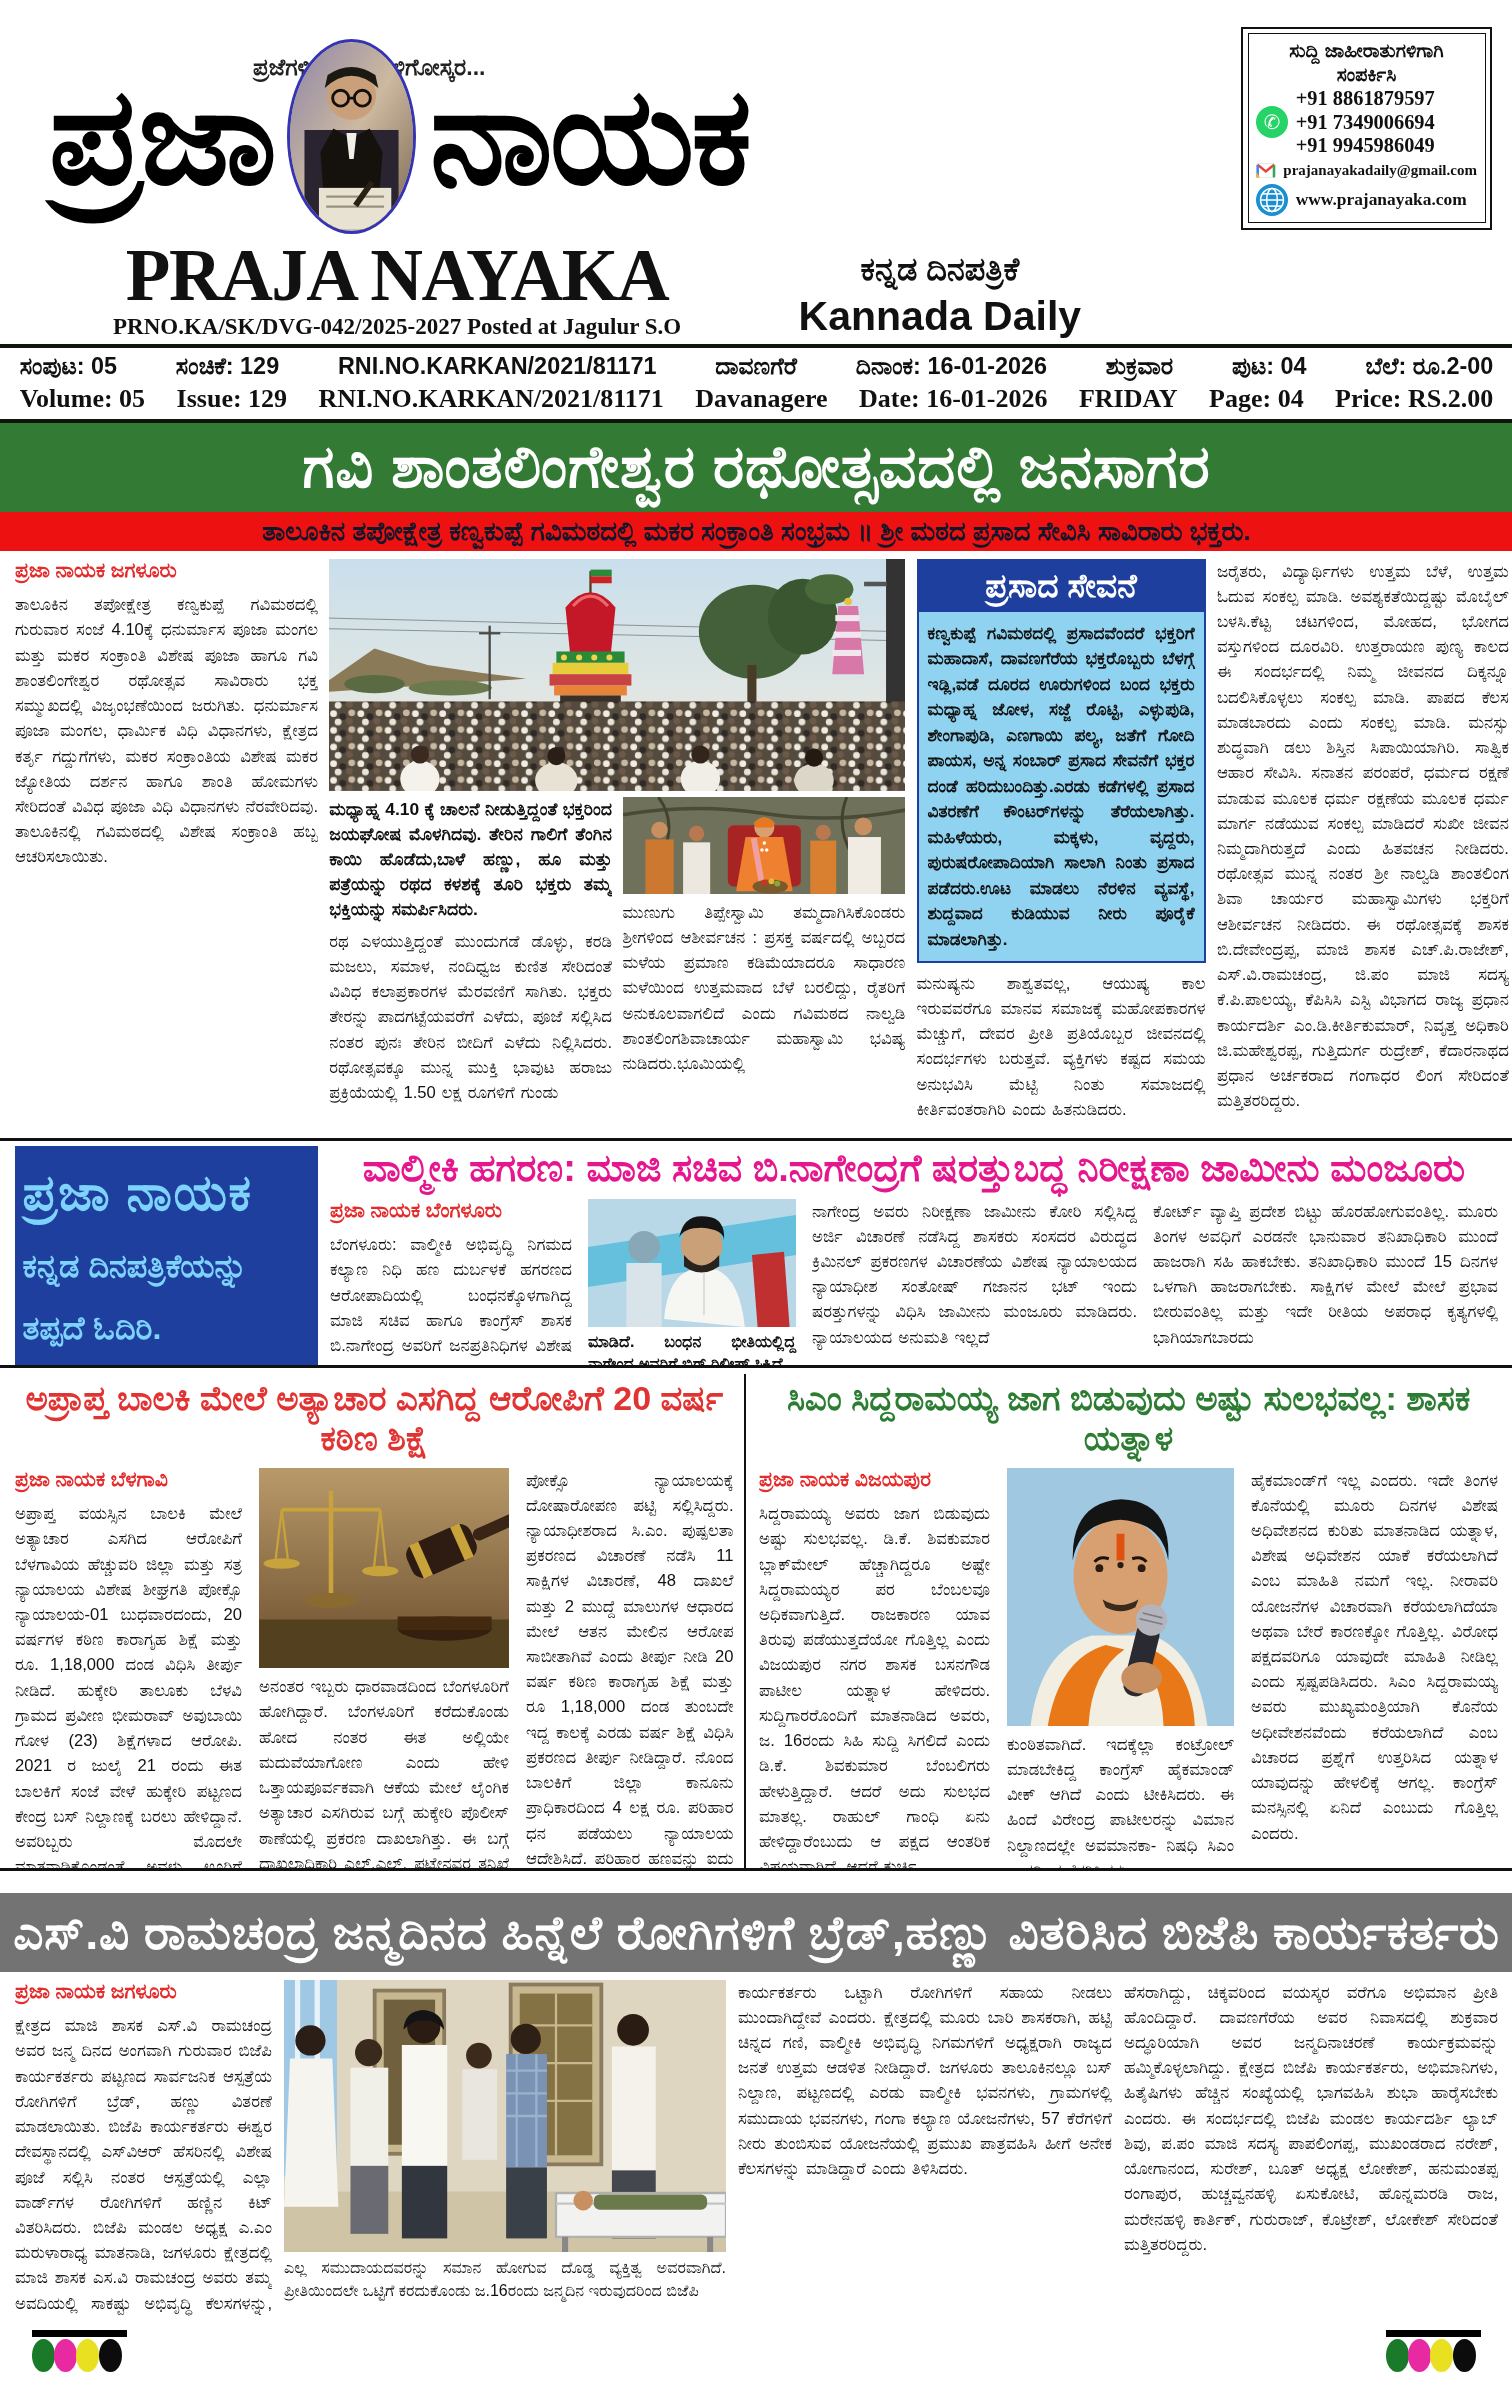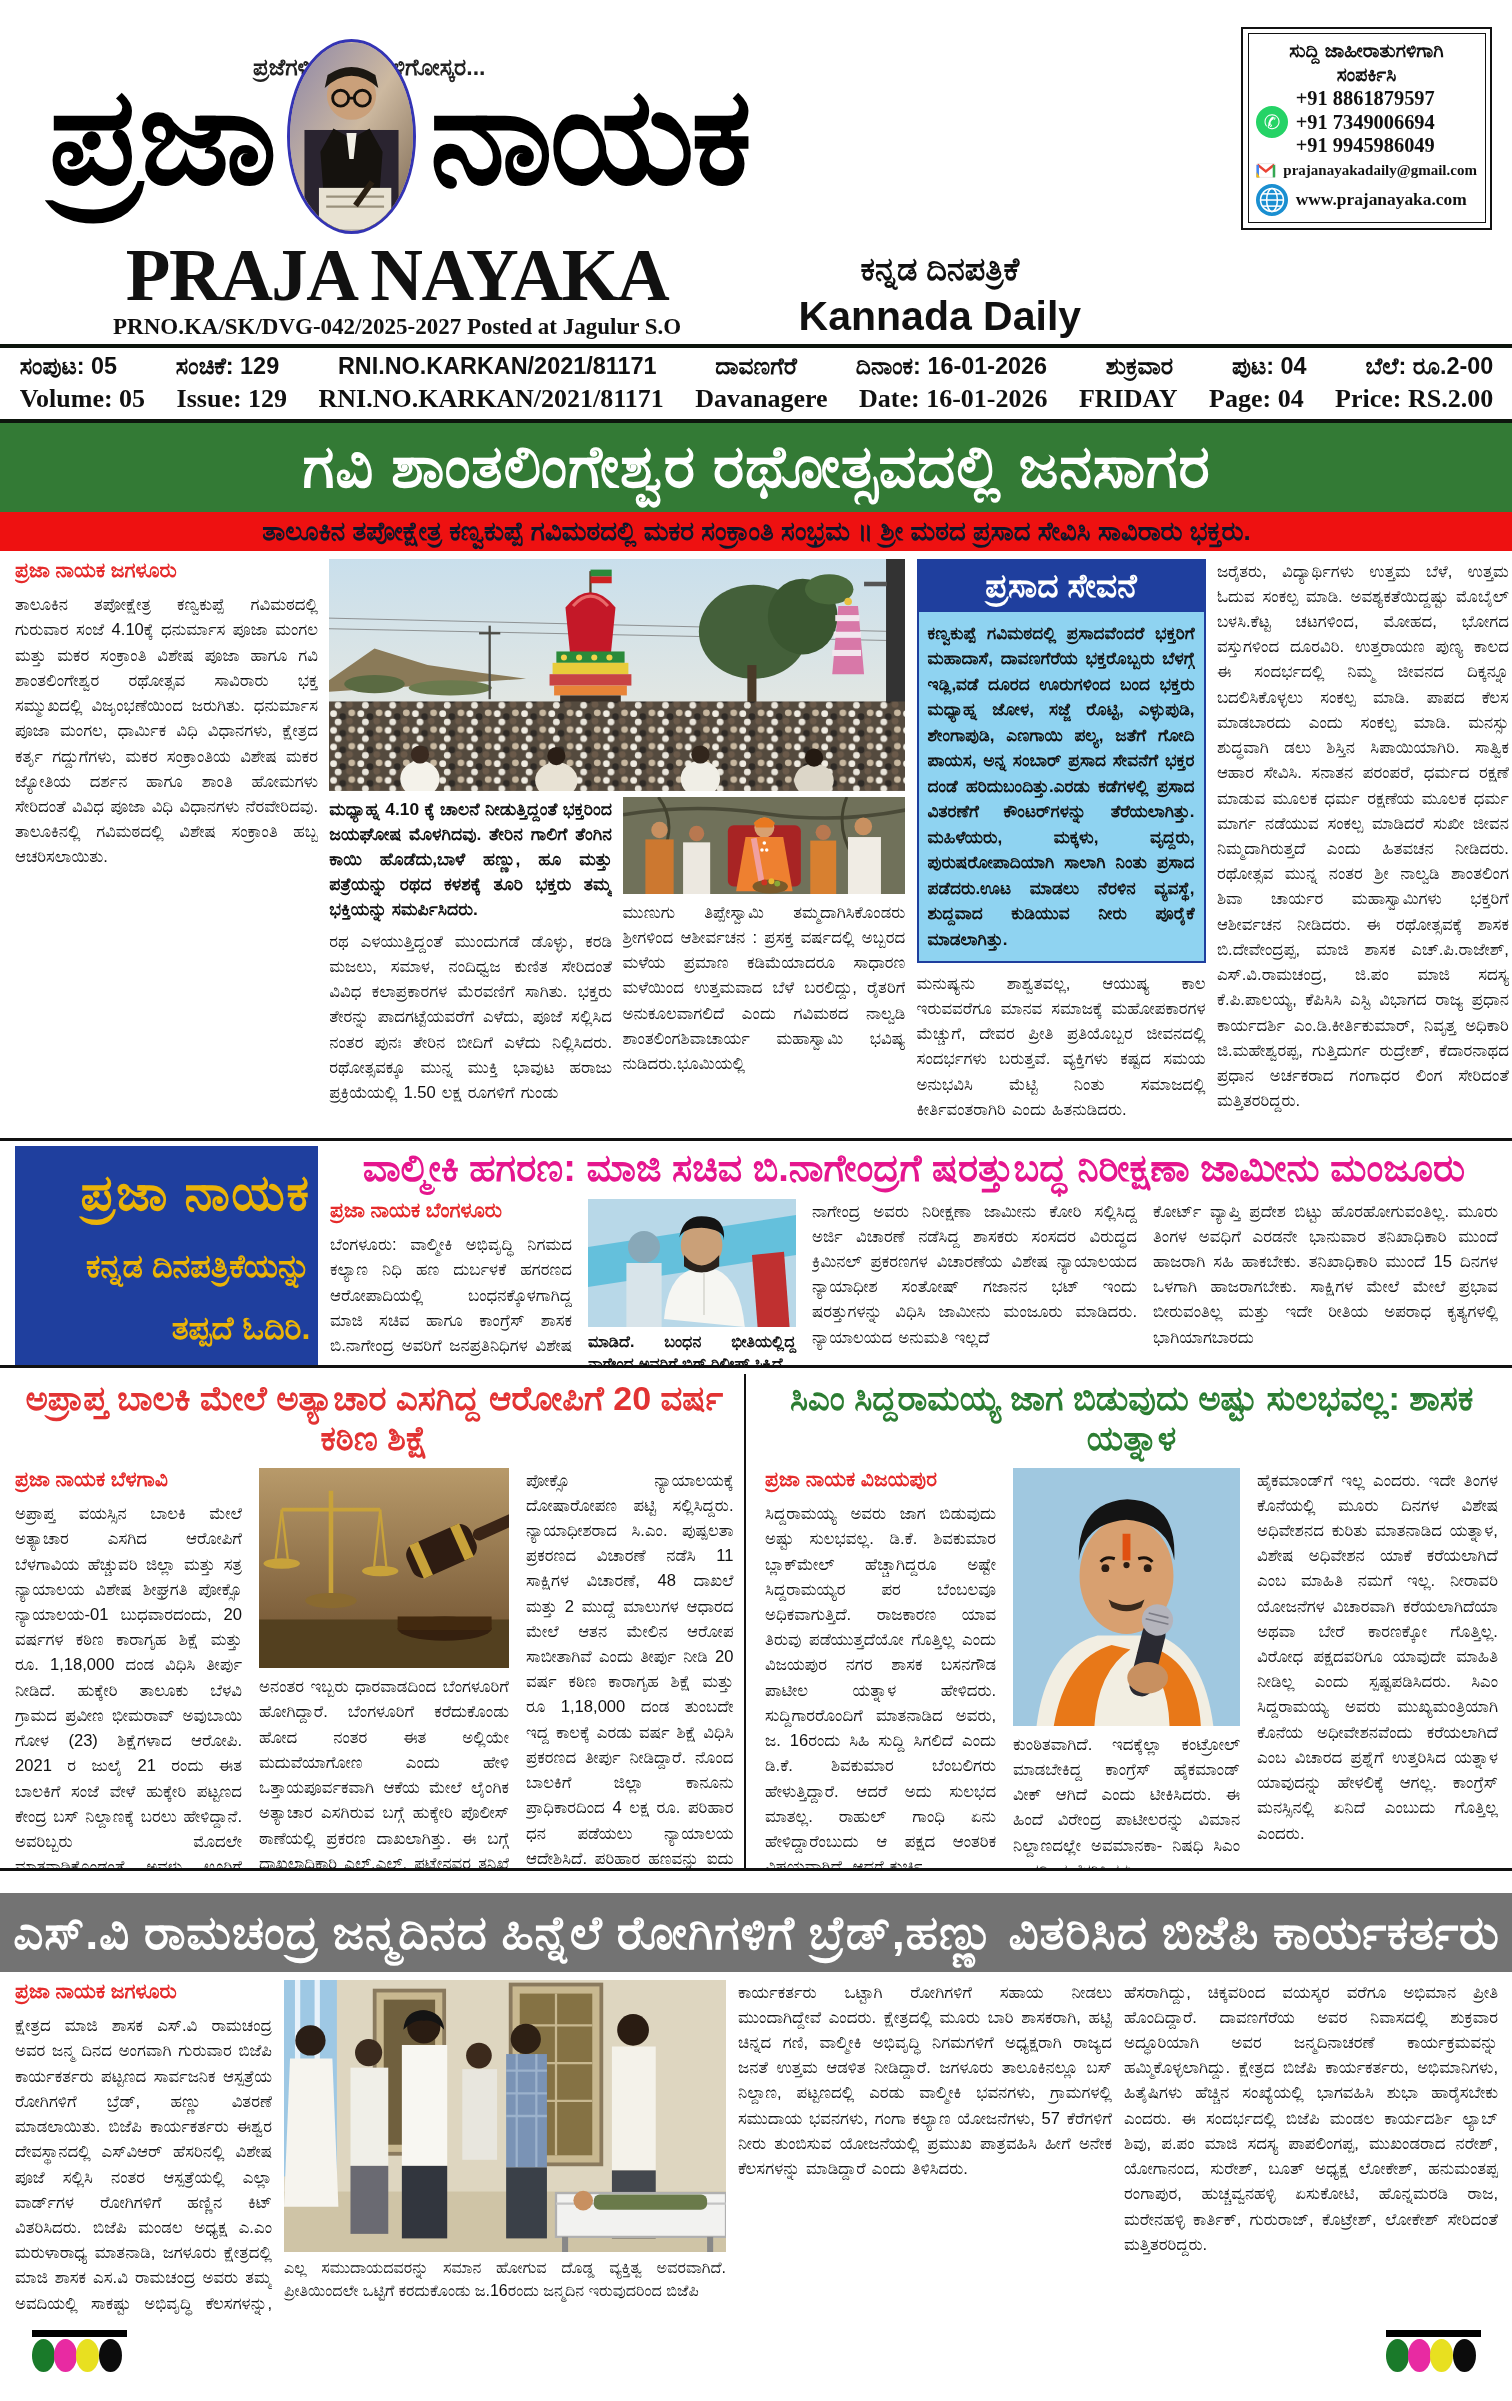--- a/index.html
+++ b/index.html
@@ -55,37 +55,37 @@
   .s1-sub { width:50%; overflow:hidden; }
   .caption { font-size:17.4px; font-weight:bold; line-height:1.45; text-align:justify; margin-bottom:6px; }
   .colD { width:289px; flex:0 0 auto; overflow:hidden; }
   .colE { width:292px; flex:0 0 auto; overflow:hidden; }
   .infobox { border:2.3px solid #1f3f9e; margin-bottom:7.6px; }
   .ib-head { background:#1f3f9e; color:#fff; text-align:center; font-size:33px; font-weight:bold; padding:6px 3px; }
   .ib-body { background:#8fd3f1; padding:9px 9px; font-size:17px; font-weight:bold; line-height:1.5; text-align:justify; }
 
   
   .story2 { height:227px; border-top:3px solid #111; padding:4.5px 15px 0; display:flex; gap:12px; overflow:hidden; }
-  .promo-box { width:303px; flex:0 0 auto; background:#1f3f9e; color:#eab308; text-align:right; padding:18px 7.6px; display:flex; flex-direction:column; justify-content:space-between; }
+  .promo-box { width:303px; flex:0 0 auto; background:#1f3f9e; color:#7dd3fc; text-align:left; padding:18px 7.6px; display:flex; flex-direction:column; justify-content:space-between; }
   .promo-l1 { font-size:50px; font-weight:900; letter-spacing:1.5px; }
   .promo-l2 { font-size:32px; font-weight:bold; }
   .promo-l3 { font-size:32px; font-weight:bold; }
   .s2-right { flex:1; overflow:hidden; }
   .s2-head { color:#e5168e; font-size:38px; font-weight:bold; text-align:center; margin:1.5px 0 7.6px; }
   .s2-row { display:flex; gap:16px; }
   .s2-c1 { width:242px; flex:0 0 auto; overflow:hidden; }
   .s2-photo { width:208px; flex:0 0 auto; }
   .s2-c2 { width:325px; flex:0 0 auto; overflow:hidden; }
   .s2-c3 { flex:1; overflow:hidden; }
   .s2-cap { font-size:16px; font-weight:bold; line-height:1.4; text-align:justify; margin-top:4.5px; }
 
   
   .row34 { height:503px; border-top:3px solid #111; display:flex; padding:6px 15px 0; overflow:hidden; }
   .art3 { width:49.3%; border-right:2.3px solid #111; padding-right:10.6px; overflow:hidden; }
-  .art4 { width:50.7%; padding-left:19px; overflow:hidden; }
+  .art4 { width:50.7%; padding-left:13px; overflow:hidden; }
   .s3-head { color:#e23333; font-size:34px; font-weight:bold; text-align:center; margin:4.5px 0 9px; }
   .s4-head { color:#2c7d32; font-size:34px; font-weight:bold; text-align:center; margin:4.5px 0 9px; }
   .art-cols { display:flex; gap:17px; }
   .ac { overflow:hidden; }
   .a3c1 { width:227px; flex:0 0 auto; }
   .a3cm { width:250px; flex:0 0 auto; }
   .a3c3 { flex:1; }
   .a4c1 { width:231px; flex:0 0 auto; }
   .a4cm { width:227px; flex:0 0 auto; }
   .a4c3 { flex:1; }

